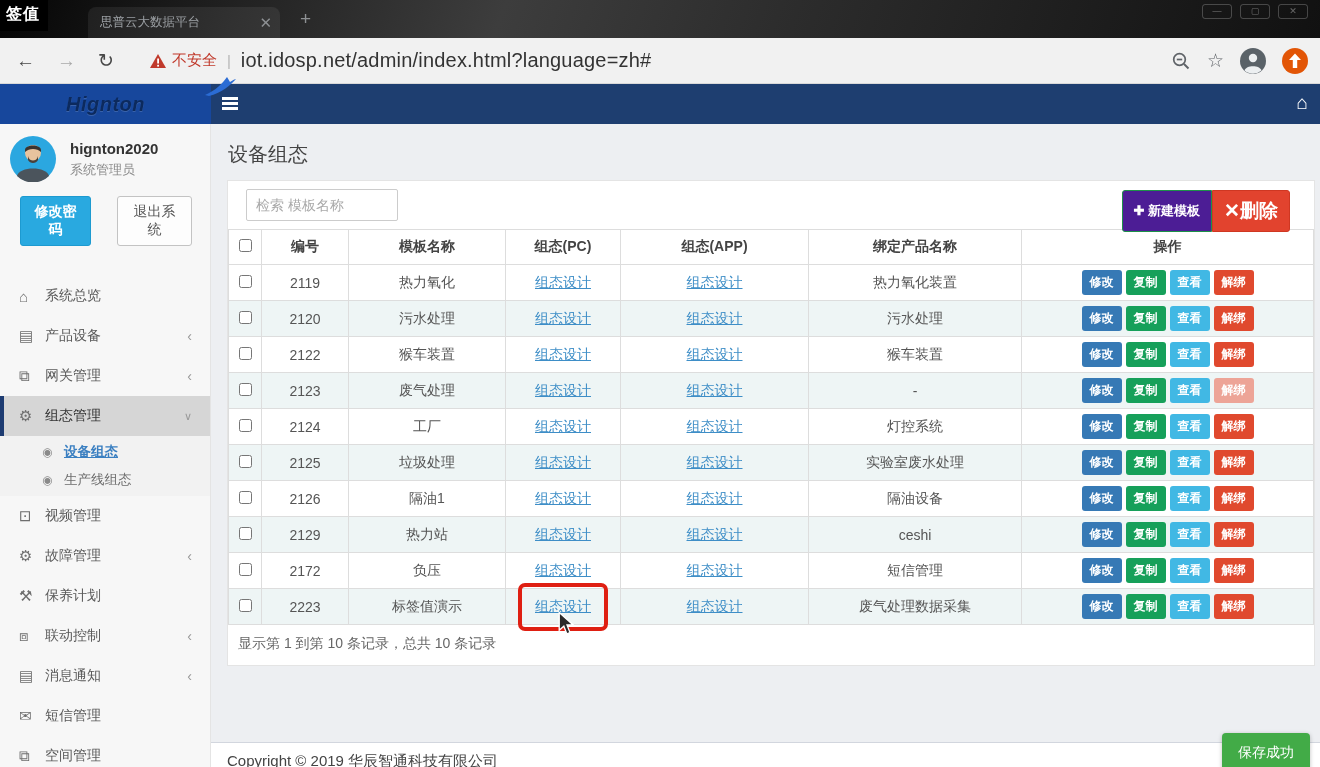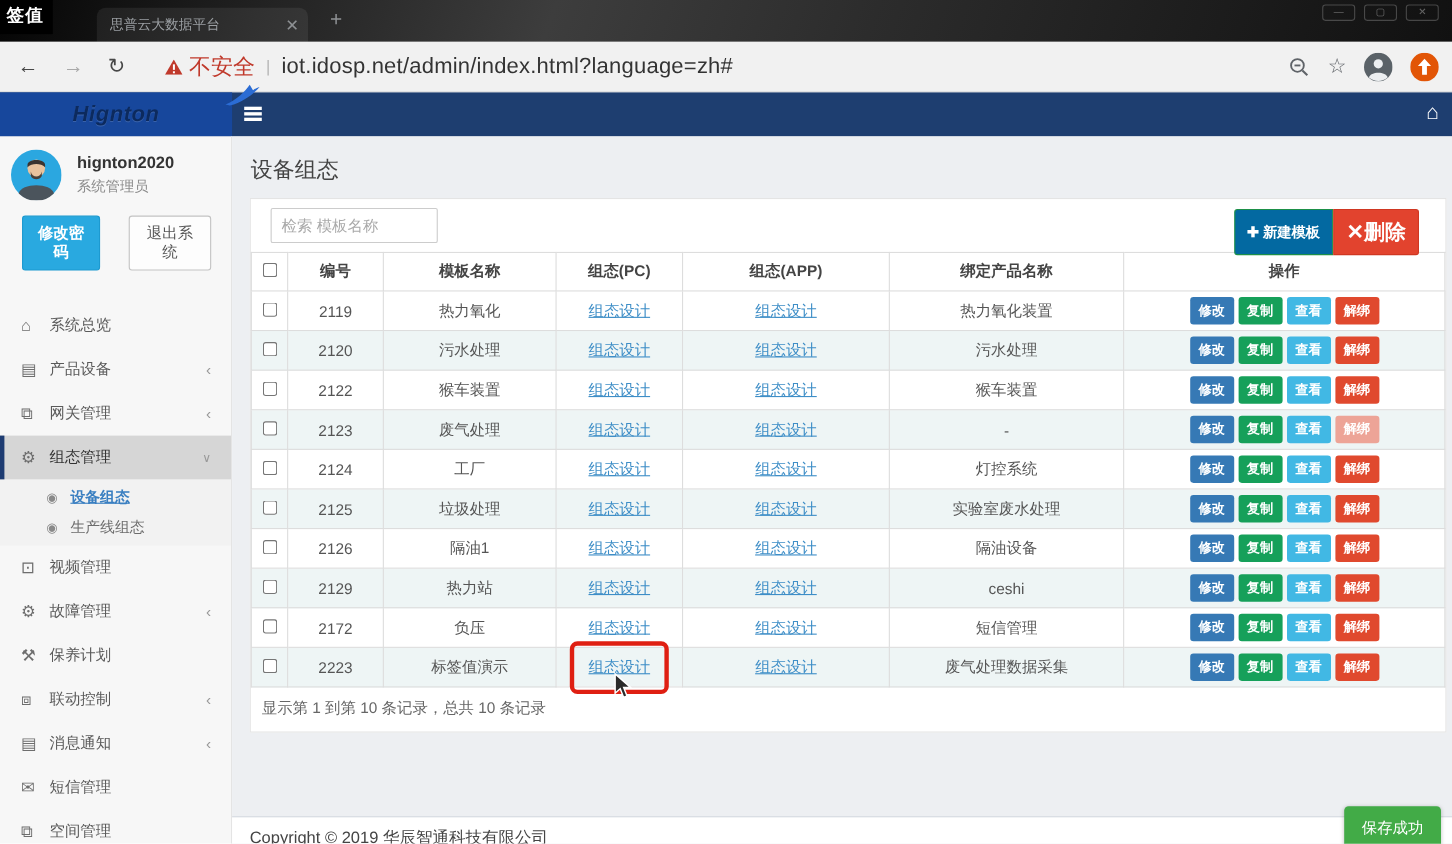--- a/index.html
+++ b/index.html
@@ -17,21 +17,21 @@
   .newtab { position:absolute; left:300px; top:8px; color:#8d9093; font-size:19px; }
   .wincontrols { position:absolute; right:12px; top:4px; display:flex; gap:8px; }
   .winbtn { width:30px; height:15px; border:1px solid rgba(255,255,255,0.22); border-radius:3px;
     color:rgba(255,255,255,0.35); font-size:9px; text-align:center; line-height:13px; }
 
   .urlbar { position:absolute; left:0; top:38px; width:1320px; height:46px; background:#f1f1f1;
     border-bottom:1px solid #d9d9d9; display:flex; align-items:center; padding:0 12px 0 16px; }
   .navbtn { font-size:19px; color:#474747; margin-right:22px; }
   .navbtn.disabled { color:#a9a9a9; }
   .sec-chip { display:flex; align-items:center; margin-left:14px; }
-  .sec-text { color:#c0392b; font-size:20px; margin-left:6px; }
+  .sec-text { color:#c0392b; font-size:15px; margin-left:6px; }
   .sec-divider { color:#b5b5b5; margin:0 10px; font-size:15px; }
   .url-text { color:#333; font-size:20px; letter-spacing:0.2px; }
   .url-right { margin-left:auto; display:flex; align-items:center; gap:16px; }
   .star-icon { font-size:19px; color:#5f6368; }
 
   
   .appnav { position:absolute; left:0; top:84px; width:1320px; height:40px; background:#1e3e70; }
   .logo-band { position:absolute; left:0; top:0; width:211px; height:40px; background:#17479c;
     display:flex; align-items:center; justify-content:center; }
   .logo-text { color:#0c2a5e; font-size:20px; font-weight:bold; font-style:italic; letter-spacing:0.5px;
@@ -68,21 +68,21 @@
 
   
   .main { position:absolute; left:211px; top:124px; width:1109px; height:643px; background:#edeff2; }
   .page-title { font-size:20px; color:#444; font-weight:normal; padding:17px 0 12px 17px; }
   .panel { margin:0 5px 0 16px; background:#fff; border:1px solid #e4e4e4; }
   .panel-top { position:relative; padding:8px 0 8px 18px; }
   .search-input { width:152px; height:32px; border:1px solid #ccc; border-radius:2px; padding:0 9px;
     font-size:14px; color:#333; font-family:inherit; }
   .search-input::placeholder { color:#a9a9a9; }
   .top-buttons { position:absolute; right:24px; top:9px; display:flex; }
-  .btn-new { background:#0369a1; color:#fff; border:1px solid #1d9049; font-size:13px; font-weight:bold;
+  .btn-new { background:#4c1d95; color:#fff; border:1px solid #1d9049; font-size:13px; font-weight:bold;
     padding:7px 11px; border-radius:3px 0 0 3px; }
   .btn-del { background:#e2432e; color:#fff; border:1px solid #cf3722; font-size:19px; font-weight:bold;
     padding:7px 11px; border-radius:0 3px 3px 0; }
   table { width:100%; border-collapse:collapse; table-layout:fixed; }
   th,td { border:1px solid #ddd; text-align:center; font-size:14px; }
   th { height:35px; color:#444; font-weight:bold; background:#fff; }
   td { height:36px; color:#555; }
   tbody tr:nth-child(even) td { background:#eef5f5; }
   col.c-cb{width:33px} col.c-id{width:87px} col.c-name{width:157px} col.c-pc{width:115px}
   col.c-app{width:188px} col.c-prod{width:213px} col.c-op{width:auto}

